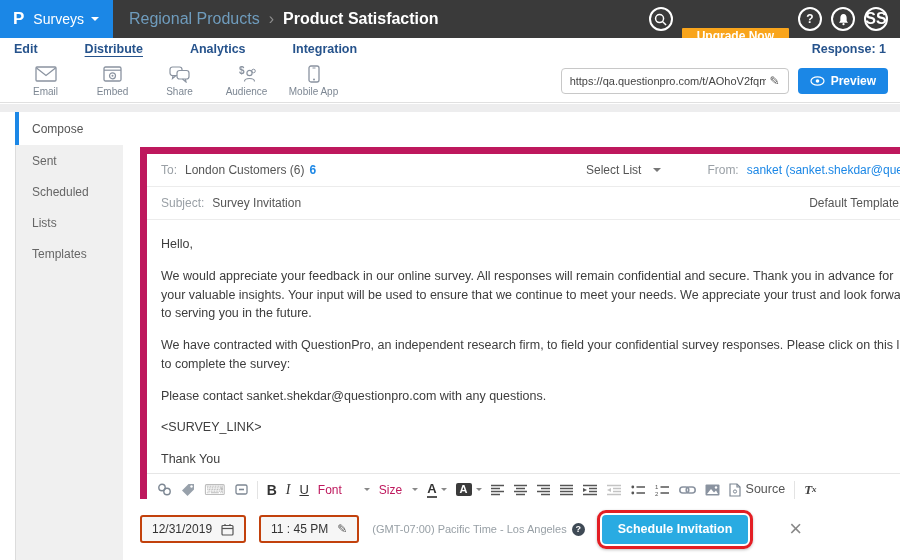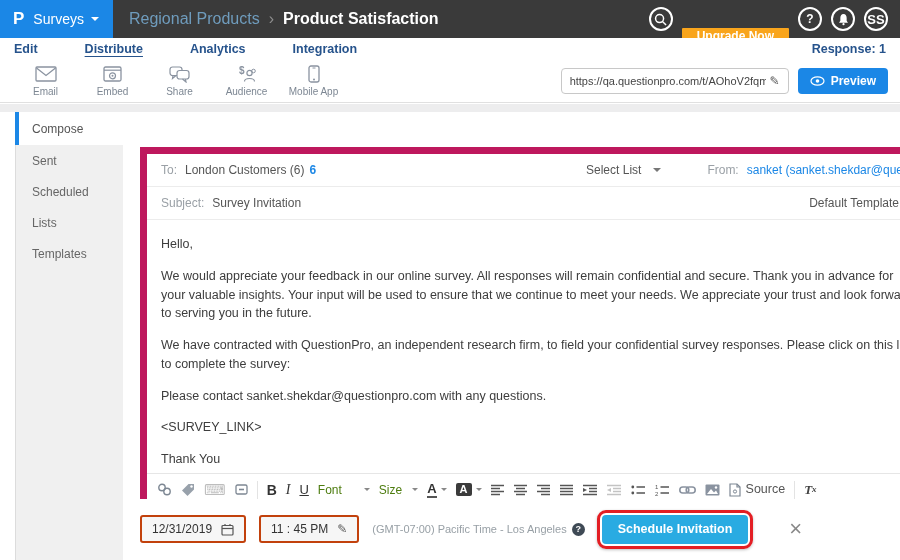--- a/index.html
+++ b/index.html
@@ -56,21 +56,21 @@
 
   
   .editor-bar { height:32px; border-top:1px solid #e6e6e6; display:flex; align-items:center; padding:0 10px; gap:9px; color:#555; background:#fff; }
   .ebtn { display:flex; align-items:center; cursor:pointer; font-size:13px; color:#555; line-height:1; }
   .ebtn.muted { color:#bdbdbd; }
   .ebtn .caret { border-top-width:3.5px; border-left-width:3.5px; border-right-width:3.5px; margin-left:4px; color:#888; }
   .vdiv { width:1px; height:18px; background:#e3e3e3; flex:none; }
   .bold-b { font-weight:bold; font-size:14px; color:#333; }
   .italic-i { font-style:italic; font-family:"Liberation Serif",serif; font-size:14px; color:#333; }
   .under-u { text-decoration:underline; font-size:13px; color:#333; }
-  .txtbtn { font-size:12px; color:#4d7c0f;text-align:right; }
+  .txtbtn { font-size:12px; color:#be185d;text-align:right; }
   .font-sel .caret { margin-left:22px; }
   .size-sel .caret { margin-left:10px; }
   .color-a { font-weight:bold; border-bottom:2px solid #555; font-size:13px; color:#333; padding-bottom:1px; }
   .bg-a { background:#3b3b3b; color:#fff; font-weight:bold; font-size:11px; border-radius:2px; padding:1px 4px; }
   .tx { font-family:"Liberation Serif",serif; font-style:italic; font-weight:bold; font-size:13px; color:#444; }
   .tx .sx { font-size:9px; vertical-align:-2px; }
   .src { gap:5px; font-size:12.5px; }
 
   
   .footer { position:absolute; top:512px; left:140px; right:14px; height:34px; display:flex; align-items:center; }
@@ -109,21 +109,21 @@
           </svg>
       </span>
       <span class="upgrade-btn">Upgrade Now</span>
       <span class="hicon">?</span>
       <span class="hicon">
         <svg width="13" height="13" viewBox="0 0 14 14">
             <path d="M7 1 C4.6 1 3.6 3 3.6 5.4 L3.6 8.4 L2.2 10.4 L11.8 10.4 L10.4 8.4 L10.4 5.4 C10.4 3 9.4 1 7 1 Z" fill="#fff"></path>
             <circle cx="7" cy="12" r="1.2" fill="#fff"></circle>
           </svg>
       </span>
-      <span class="hicon" style="font-size:13px;">SS</span>
+      <span class="hicon" style="font-size:16px;">SS</span>
     </div>
   </div>
 
   <div class="tabbar">
     <span class="tab">Edit</span>
     <span class="tab active">Distribute</span>
     <span class="tab">Analytics</span>
     <span class="tab">Integration</span>
     <span class="response">Response: 1</span>
   </div>

